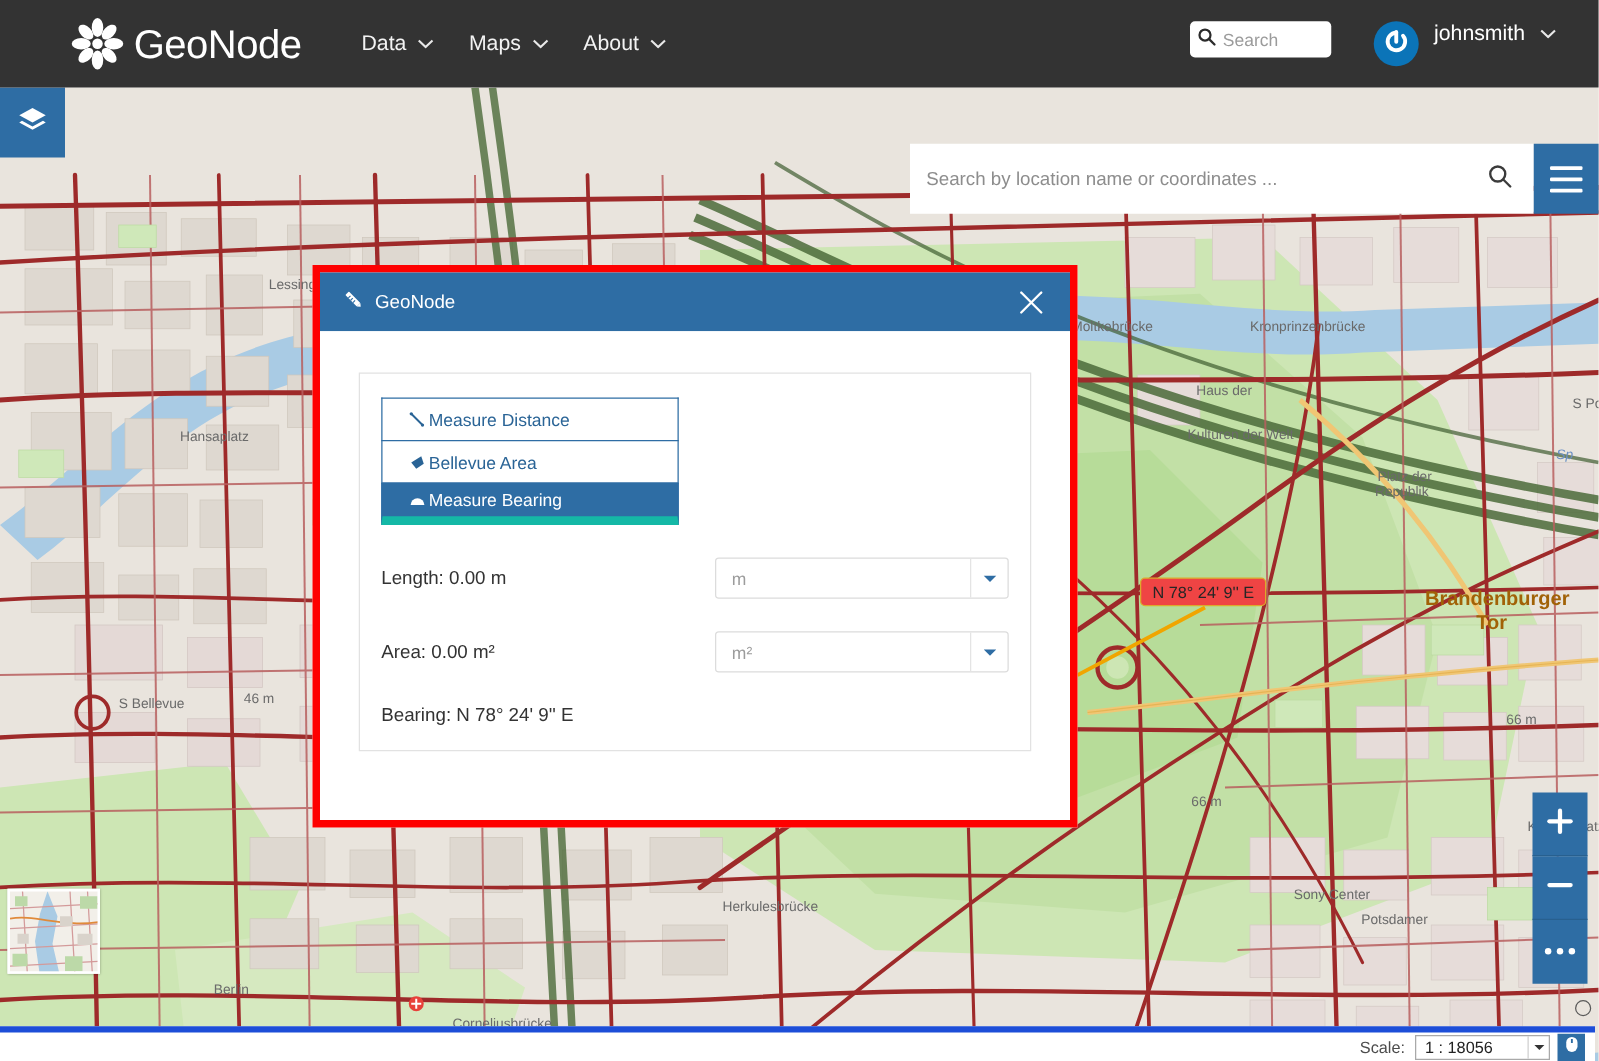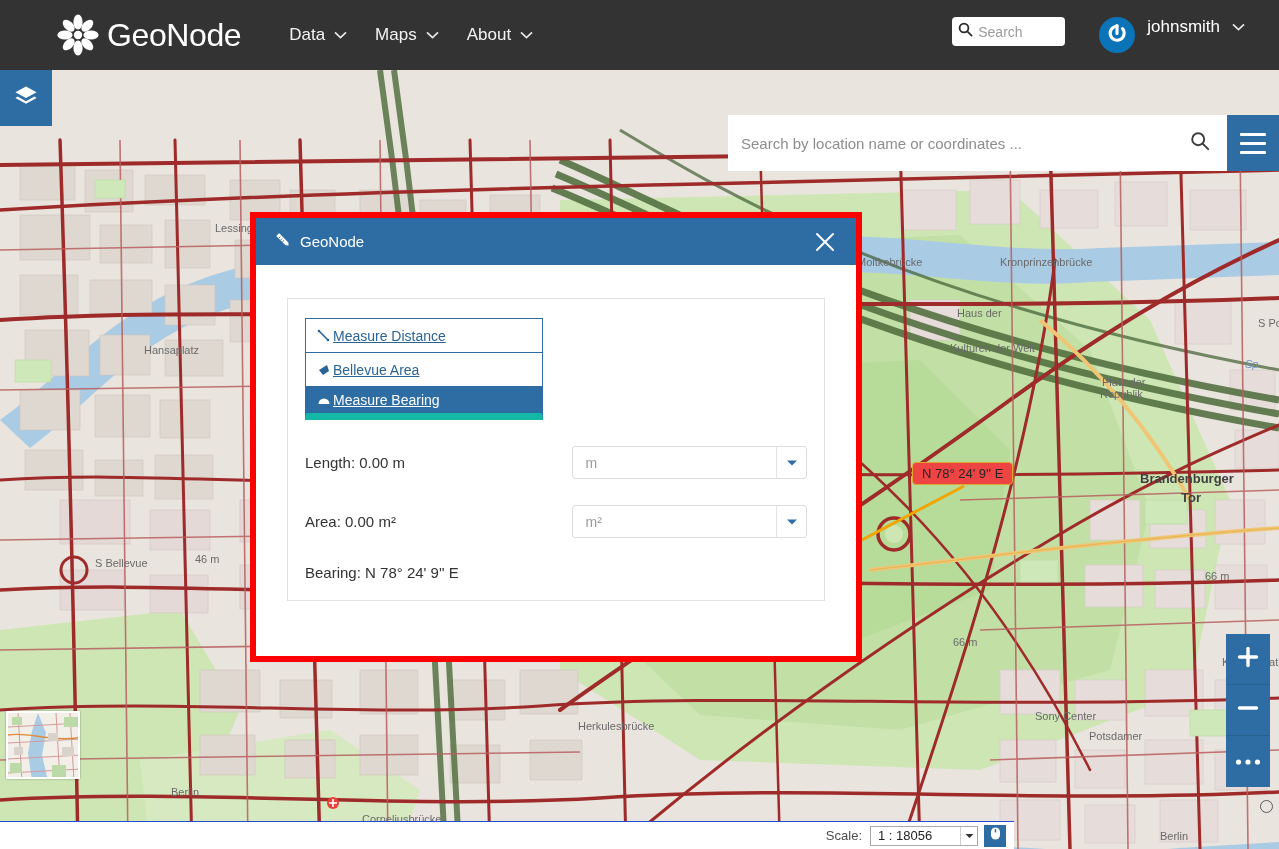--- a/index.html
+++ b/index.html
@@ -196,24 +196,23 @@
   }
   .mode-group { width: 238px; }
   .mode-btn {
     height: 34px;
     border: 1px solid #2e6da4;
     border-bottom: 0;
     background: #ffffff;
     color: #2a6496;
     font-size: 14px;
     display: flex; align-items: center;
-    padding-left: 10px;
+    padding-left: 20px;
     cursor: pointer;
     font-family: "Liberation Sans", sans-serif;
-    text-decoration: underline;
   }
   .mode-btn:last-child { border-bottom: 7px solid #14b8a6; }
   .mode-btn.active { background: #2e6da4; color: #ffffff; }
   .mode-btn .mico {
     display: inline-flex; margin-right: 1px;
     width: 16px; justify-content: center;
   }
 
   .result-row {
     display: flex; align-items: center;
@@ -242,27 +241,27 @@
   .unit-select .arrow {
     width: 29px; display: flex;
     align-items: center; justify-content: center;
   }
   .bearing-row { margin-top: 26px; align-items: center; }
   .bearing-row .result-label { width: auto; }
 
   
   .status-bar {
     position: absolute; left: 0; bottom: 0;
-    width: 1014px; height: 28px;
+    width: 1276px; height: 28px;
     background: #ffffff;
     display: flex; align-items: center;
     justify-content: flex-end;
     padding-right: 8px;
     z-index: 45;
-    border-top: 1px solid #1d4ed8;
+    border-top: 5px solid #1d4ed8;
   }
   .scale-label { font-size: 13px; color: #4c4c4c; margin-right: 8px; }
   .scale-select {
     width: 108px; height: 20px;
     border: 1px solid #a9a9a9;
     background: #ffffff;
     display: flex; align-items: center;
     font-size: 13px; color: #222;
     cursor: pointer;
   }
@@ -290,21 +289,21 @@
     z-index: 39;
   }
   .map-label {
     position: absolute;
     font-size: 11px;
     color: #6a6a6a;
     white-space: nowrap;
     pointer-events: none;
     z-index: 10;
   }
-  .map-label.blue { color: #404040; font-weight: bold; font-size: 13px; }
+  .map-label.blue { color: #a16207; font-weight: bold; font-size: 16px; }
   .map-label.water { color: #6a8fc4; font-style: italic; }
 </style>
 </head>
 <body>
 
 <div id="app">
 
   <div class="map-area">
     <svg class="map-svg" width="1279" height="779" viewBox="0 0 1279 779">
       <defs>

